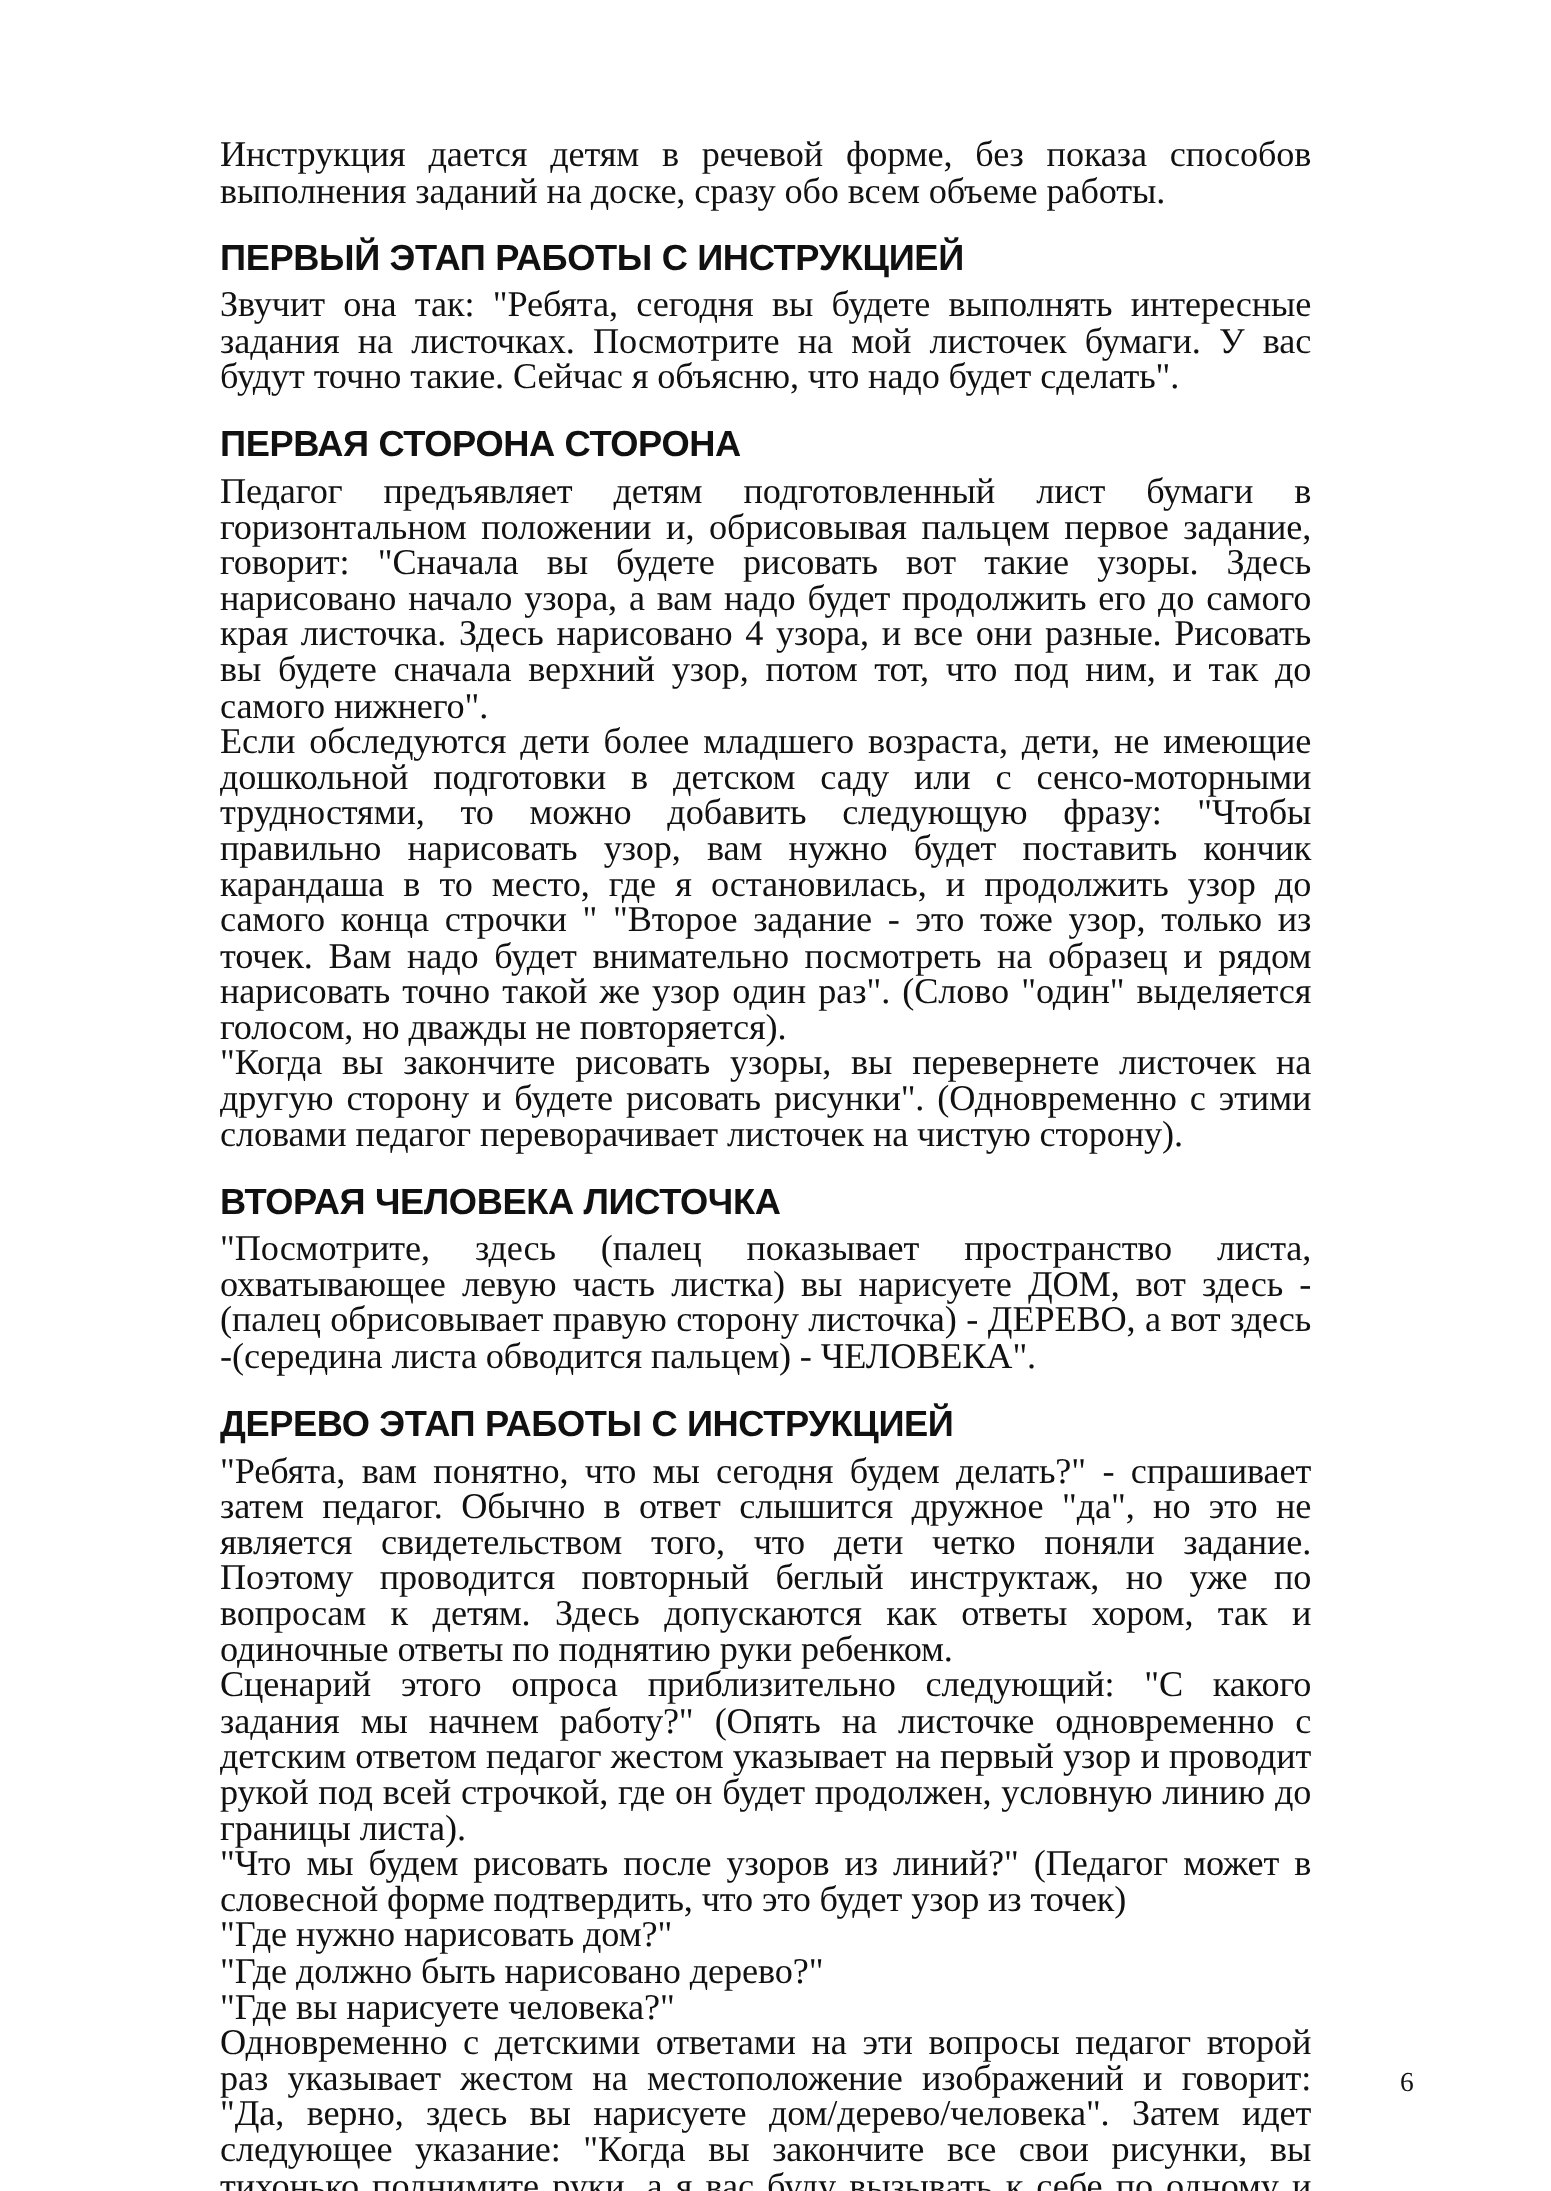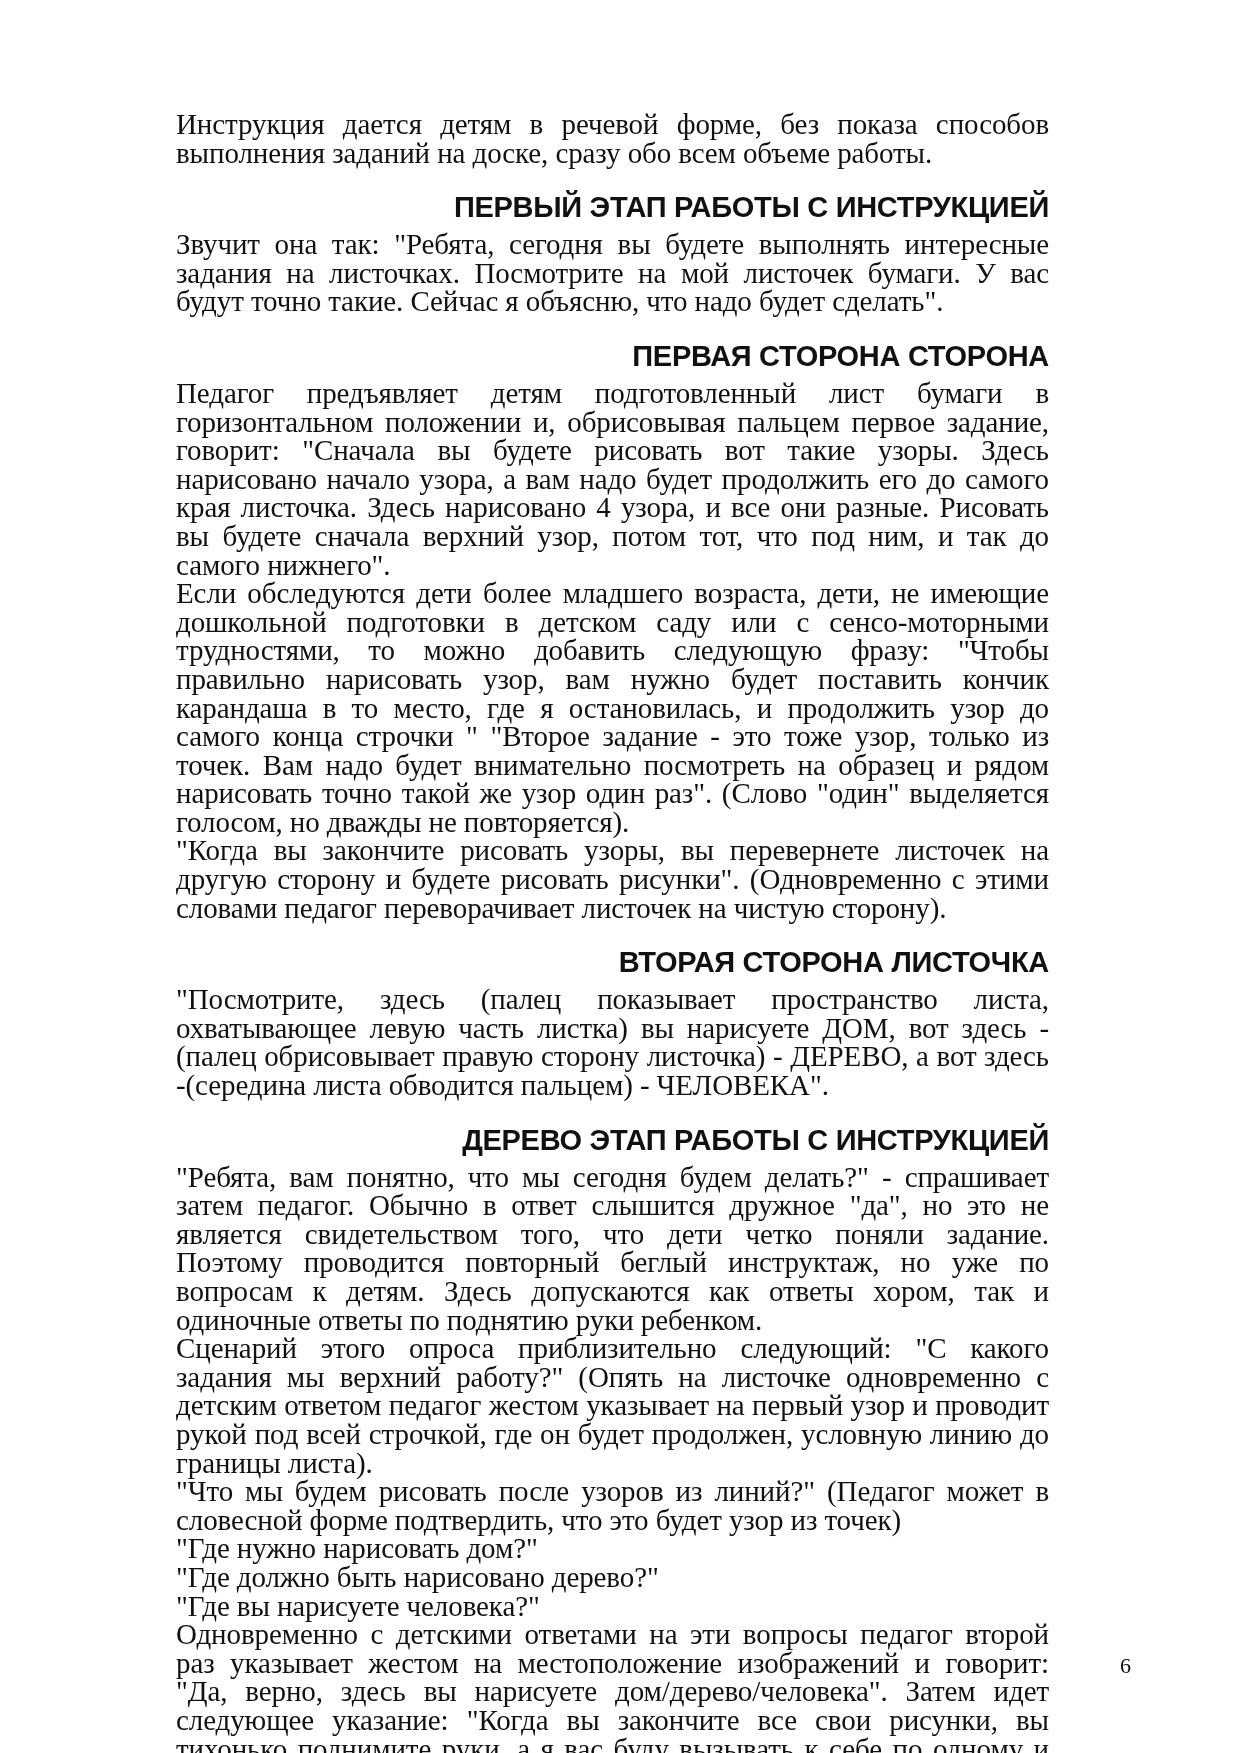--- a/index.html
+++ b/index.html
@@ -29,21 +29,21 @@
       letter-spacing: -0.1px;
     }
     .line-left {
       text-align: left;
     }
     .heading {
       font-family: "Liberation Sans", sans-serif;
       font-weight: bold;
       font-size: 29px;
       line-height: 36px;
-      text-align: right;
+      text-align: left;
       margin: 0;
       letter-spacing: -0.3px;
     }
     .h1 { margin-top: 22px; margin-bottom: 5px; }
     .h2 { margin-top: 22px; margin-bottom: 5px; }
     .h3 { margin-top: 22px; margin-bottom: 5px; }
     .h4 { margin-top: 22px; margin-bottom: 5px; }
     .page-number {
       position: absolute;
       left: 1120px;
@@ -61,26 +61,26 @@
   <p class="para">Инструкция дается детям в речевой форме, без показа способов выполнения заданий на доске, сразу обо всем объеме работы.</p>
 
   <h2 class="heading h1">ПЕРВЫЙ ЭТАП РАБОТЫ С ИНСТРУКЦИЕЙ</h2>
   <p class="para">Звучит она так: "Ребята, сегодня вы будете выполнять интересные задания на листочках. Посмотрите на мой листочек бумаги. У вас будут точно такие. Сейчас я объясню, что надо будет сделать".</p>
 
   <h2 class="heading h2">ПЕРВАЯ СТОРОНА СТОРОНА</h2>
   <p class="para">Педагог предъявляет детям подготовленный лист бумаги в горизонтальном положении и, обрисовывая пальцем первое задание, говорит: "Сначала вы будете рисовать вот такие узоры. Здесь нарисовано начало узора, а вам надо будет продолжить его до самого края листочка. Здесь нарисовано 4 узора, и все они разные. Рисовать вы будете сначала верхний узор, потом тот, что под ним, и так до самого нижнего".</p>
   <p class="para">Если обследуются дети более младшего возраста, дети, не имеющие дошкольной подготовки в детском саду или с сенсо-моторными трудностями, то можно добавить следующую фразу: "Чтобы правильно нарисовать узор, вам нужно будет поставить кончик карандаша в то место, где я остановилась, и продолжить узор до самого конца строчки " "Второе задание - это тоже узор, только из точек. Вам надо будет внимательно посмотреть на образец и рядом нарисовать точно такой же узор один раз". (Слово "один" выделяется голосом, но дважды не повторяется).</p>
   <p class="para">"Когда вы закончите рисовать узоры, вы перевернете листочек на другую сторону и будете рисовать рисунки". (Одновременно с этими словами педагог переворачивает листочек на чистую сторону).</p>
 
-  <h2 class="heading h3">ВТОРАЯ СТОРОНА ЛИСТОЧКА</h2>
+  <h2 class="heading h3">ВТОРАЯ ЧЕЛОВЕКА ЛИСТОЧКА</h2>
   <p class="para">"Посмотрите, здесь (палец показывает пространство листа, охватывающее левую часть листка) вы нарисуете ДОМ, вот здесь - (палец обрисовывает правую сторону листочка) - ДЕРЕВО, а вот здесь -(середина листа обводится пальцем) - ЧЕЛОВЕКА".</p>
 
   <h2 class="heading h4">ДЕРЕВО ЭТАП РАБОТЫ С ИНСТРУКЦИЕЙ</h2>
   <p class="para">"Ребята, вам понятно, что мы сегодня будем делать?" - спрашивает затем педагог. Обычно в ответ слышится дружное "да", но это не является свидетельством того, что дети четко поняли задание. Поэтому проводится повторный беглый инструктаж, но уже по вопросам к детям. Здесь допускаются как ответы хором, так и одиночные ответы по поднятию руки ребенком.</p>
-  <p class="para">Сценарий этого опроса приблизительно следующий: "С какого задания мы верхний работу?" (Опять на листочке одновременно с детским ответом педагог жестом указывает на первый узор и проводит рукой под всей строчкой, где он будет продолжен, условную линию до границы листа).</p>
+  <p class="para">Сценарий этого опроса приблизительно следующий: "С какого задания мы начнем работу?" (Опять на листочке одновременно с детским ответом педагог жестом указывает на первый узор и проводит рукой под всей строчкой, где он будет продолжен, условную линию до границы листа).</p>
   <p class="para">"Что мы будем рисовать после узоров из линий?" (Педагог может в словесной форме подтвердить, что это будет узор из точек)</p>
   <p class="para line-left">"Где нужно нарисовать дом?"</p>
   <p class="para line-left">"Где должно быть нарисовано дерево?"</p>
   <p class="para line-left">"Где вы нарисуете человека?"</p>
   <p class="para">Одновременно с детскими ответами на эти вопросы педагог второй раз указывает жестом на местоположение изображений и говорит: "Да, верно, здесь вы нарисуете дом/дерево/человека". Затем идет следующее указание: "Когда вы закончите все свои рисунки, вы тихонько поднимите руки, а я вас буду вызывать к себе по одному и каждому задам еще несколько вопросов". Итоговое высказывание: "Вам '(ерь понятно, чем мы будем заниматься сегодня на занятии/уроке? Если у вас нет больше вопросов, то я сейчас</p>
 
 </div>
 
 <div class="page-number">6</div>
 

